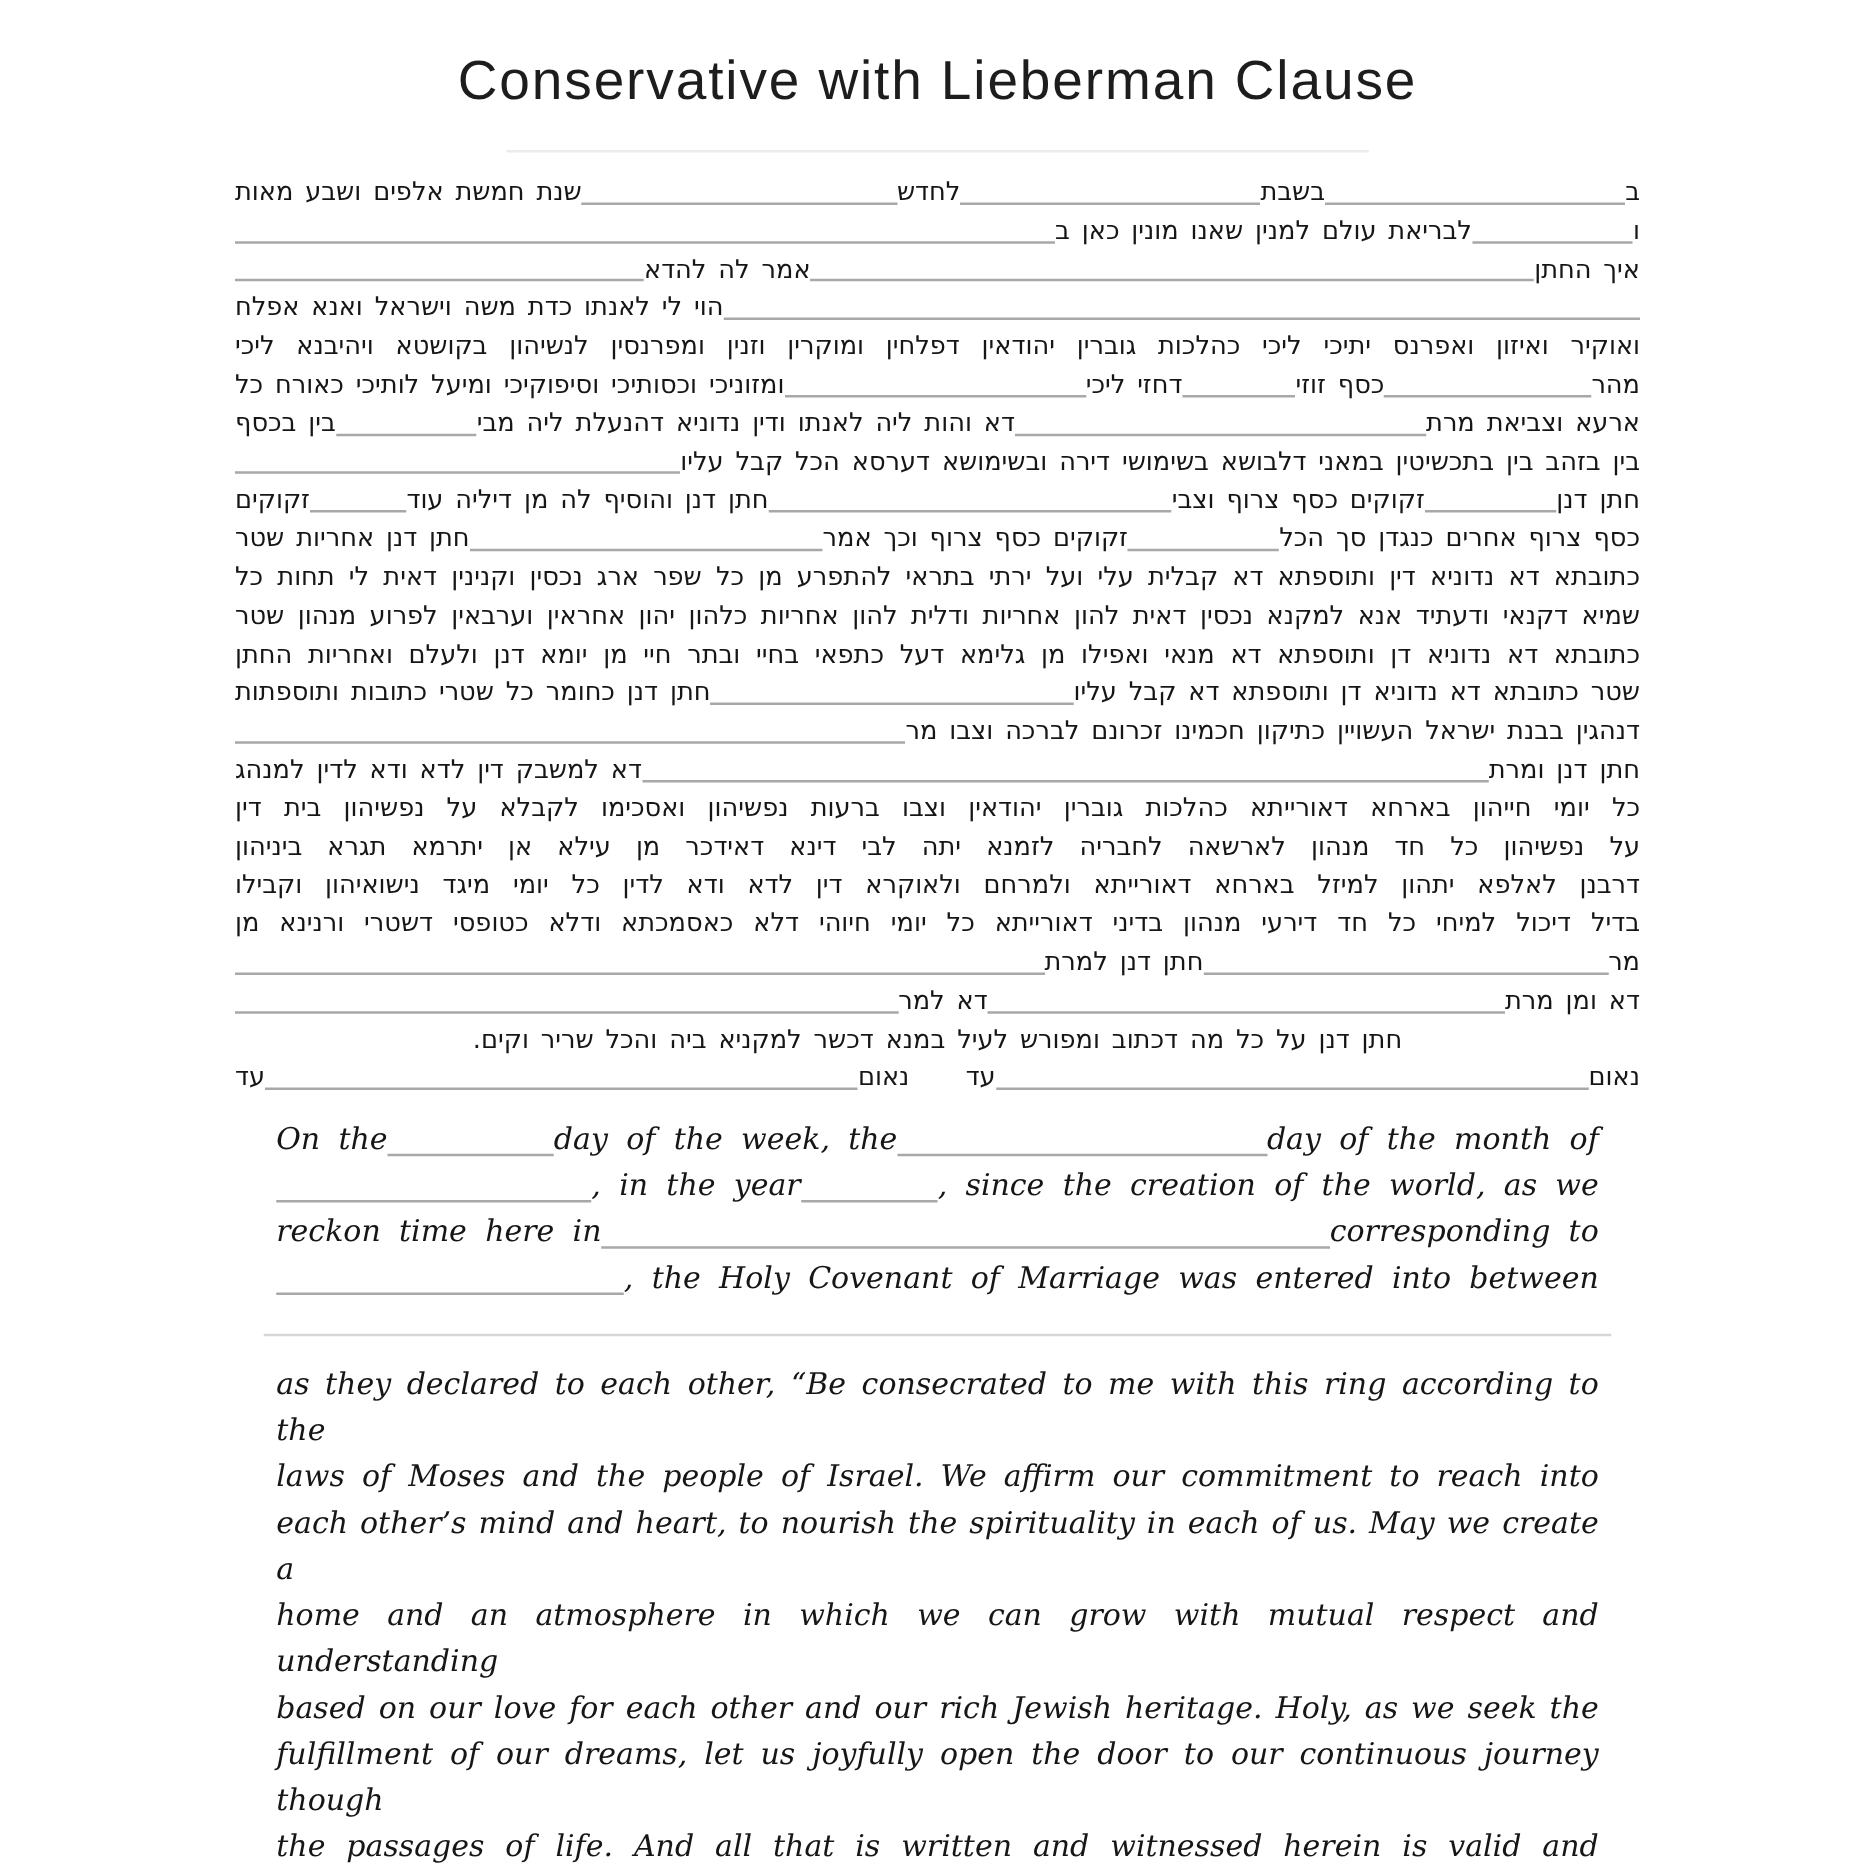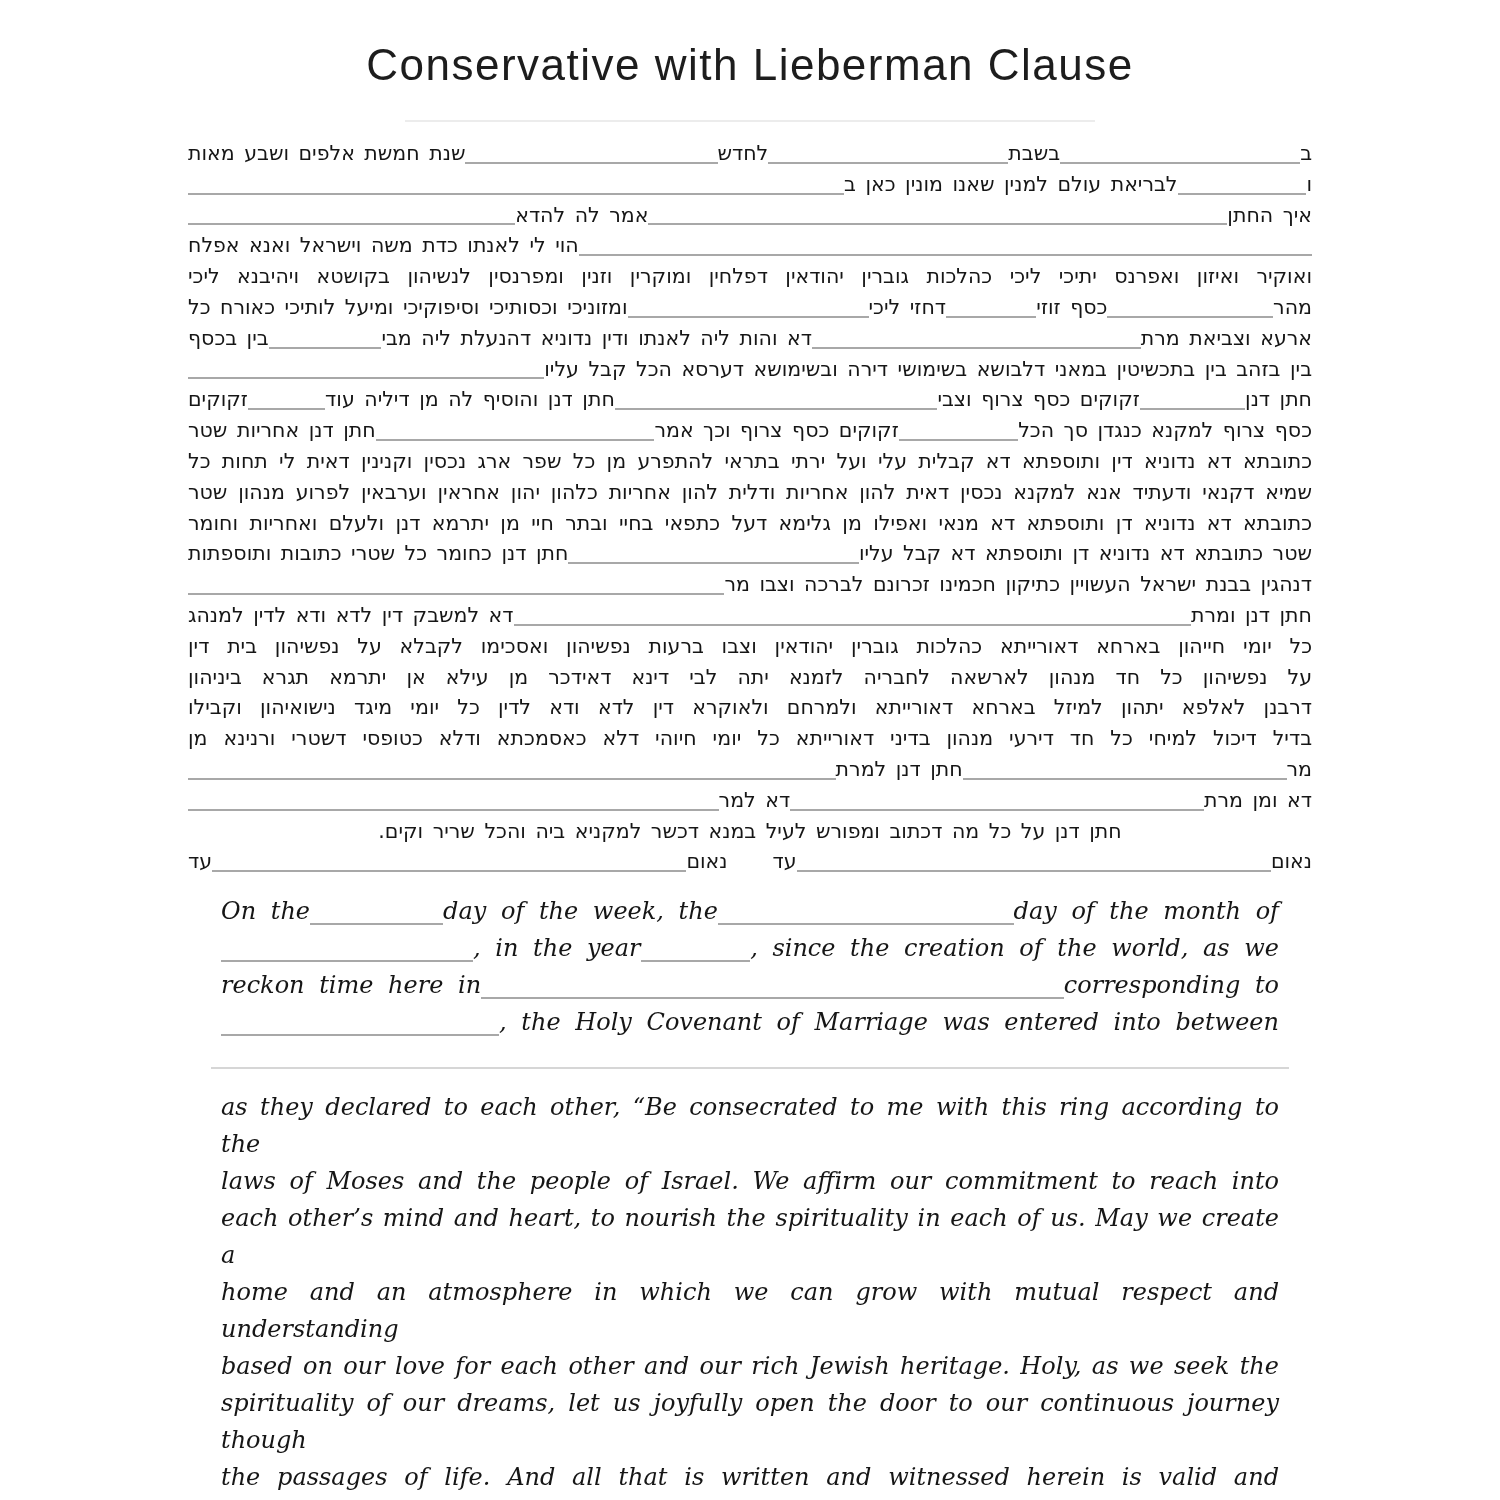--- a/index.html
+++ b/index.html
@@ -140,29 +140,29 @@
       <div class="trow segments">
         <span class="t">חתן דנן</span>
         <span class="blank" style="flex-grow: 0.75;"></span>
         <span class="t">זקוקים כסף צרוף וצבי</span>
         <span class="blank" style="flex-grow: 2.3;"></span>
         <span class="t">חתן דנן והוסיף לה מן דיליה עוד</span>
         <span class="blank" style="flex-grow: 0.55;"></span>
         <span class="t">זקוקים</span>
       </div>
       <div class="trow segments">
-        <span class="t">כסף צרוף למקנא כנגדן סך הכל</span>
+        <span class="t">כסף צרוף אחרים כנגדן סך הכל</span>
         <span class="blank" style="flex-grow: 0.9;"></span>
         <span class="t">זקוקים כסף צרוף וכך אמר</span>
         <span class="blank" style="flex-grow: 2.1;"></span>
         <span class="t">חתן דנן אחריות שטר</span>
       </div>
       <div class="trow justify">כתובתא דא נדוניא דין ותוספתא דא קבלית עלי ועל ירתי בתראי להתפרע מן כל שפר ארג נכסין וקנינין דאית לי תחות כל</div>
       <div class="trow justify">שמיא דקנאי ודעתיד אנא למקנא נכסין דאית להון אחריות ודלית להון אחריות כלהון יהון אחראין וערבאין לפרוע מנהון שטר</div>
-      <div class="trow justify">כתובתא דא נדוניא דן ותוספתא דא מנאי ואפילו מן גלימא דעל כתפאי בחיי ובתר חיי מן יתרמא דנן ולעלם ואחריות וחומר</div>
+      <div class="trow justify">כתובתא דא נדוניא דן ותוספתא דא מנאי ואפילו מן גלימא דעל כתפאי בחיי ובתר חיי מן יומא דנן ולעלם ואחריות החתן</div>
       <div class="trow segments">
         <span class="t">שטר כתובתא דא נדוניא דן ותוספתא דא קבל עליו</span>
         <span class="blank" style="flex-grow: 1;"></span>
         <span class="t">חתן דנן כחומר כל שטרי כתובות ותוספתות</span>
       </div>
       <div class="trow segments">
         <span class="t">דנהגין בבנת ישראל העשויין כתיקון חכמינו זכרונם לברכה וצבו מר</span>
         <span class="blank" style="flex-grow: 1;"></span>
       </div>
       <div class="trow segments">
@@ -224,17 +224,17 @@
     </div>
 
   <div class="mid-divider"></div>
 
   <div class="epara">
       <div class="trow justify">as they declared to each other, “Be consecrated to me with this ring according to the</div>
       <div class="trow justify">laws of Moses and the people of Israel. We affirm our commitment to reach into</div>
       <div class="trow justify">each other’s mind and heart, to nourish the spirituality in each of us. May we create a</div>
       <div class="trow justify">home and an atmosphere in which we can grow with mutual respect and understanding</div>
       <div class="trow justify">based on our love for each other and our rich Jewish heritage. Holy, as we seek the</div>
-      <div class="trow justify">spirituality of our dreams, let us joyfully open the door to our continuous journey though</div>
+      <div class="trow justify">fulfillment of our dreams, let us joyfully open the door to our continuous journey though</div>
       <div class="trow justify">the passages of life. And all that is written and witnessed herein is valid and binding.</div>
     </div>
 
 </div>
 
 </body></html>

